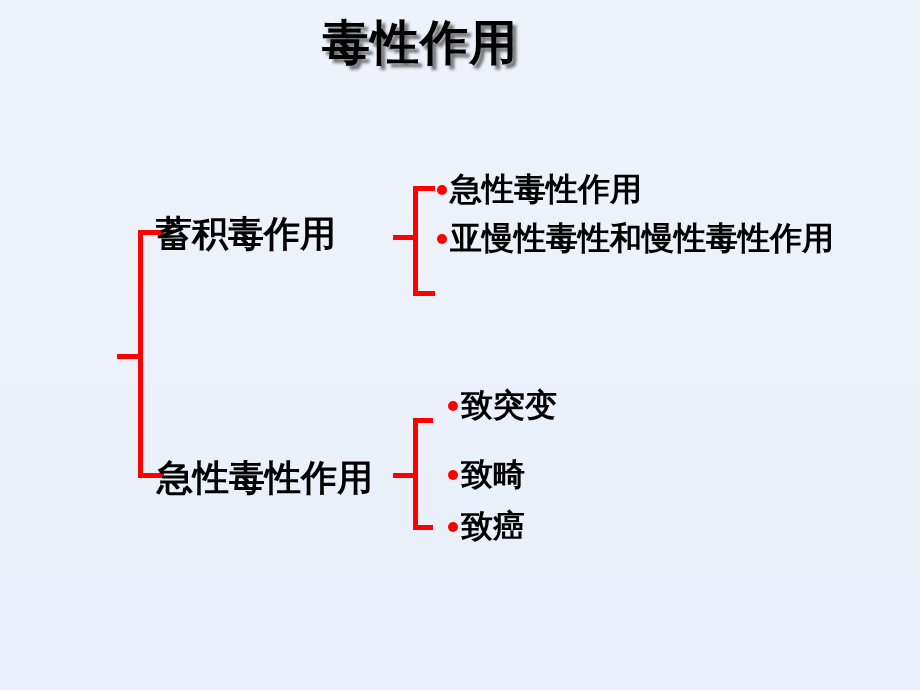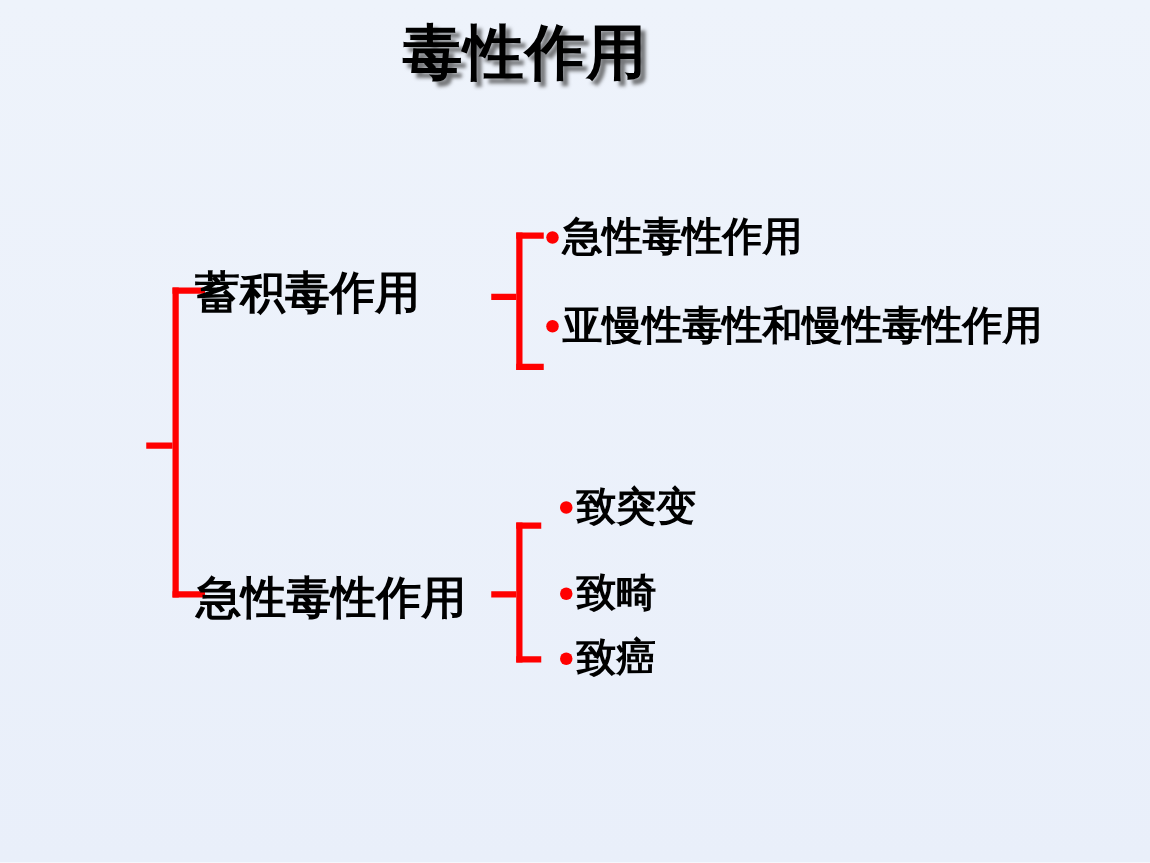--- a/index.html
+++ b/index.html
@@ -80,21 +80,21 @@
 
   <div class="line" style="left:393px; top:235px; width:20px; height:5px"></div>
   <div class="line" style="left:413px; top:186px; width:5px;  height:110px"></div>
   <div class="line" style="left:413px; top:186px; width:22px; height:5px"></div>
   <div class="line" style="left:413px; top:291px; width:22px; height:5px"></div>
 
   <div class="item" style="left:437px; top:171px">
     <span class="bullet"></span>
     <span>急性毒性作用</span>
   </div>
-  <div class="item" style="left:437px; top:242px">
+  <div class="item" style="left:437px; top:220px">
     <span class="bullet"></span>
     <span>亚慢性毒性和慢性毒性作用</span>
   </div>
 
   <div class="group-label" style="left:157px; top:456px">急性毒性作用</div>
 
   <div class="line" style="left:393px; top:473px; width:20px; height:5px"></div>
   <div class="line" style="left:413px; top:418px; width:5px;  height:112px"></div>
   <div class="line" style="left:413px; top:418px; width:20px; height:5px"></div>
   <div class="line" style="left:413px; top:525px; width:20px; height:5px"></div>

